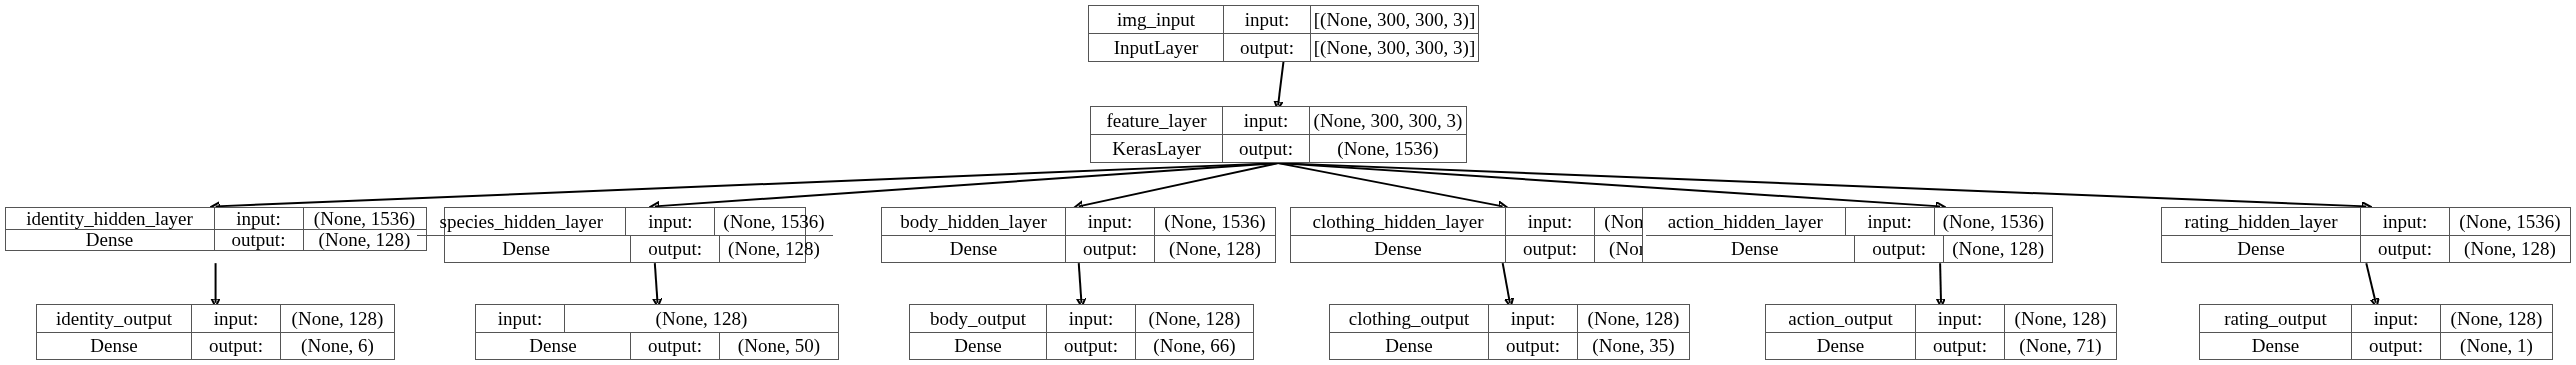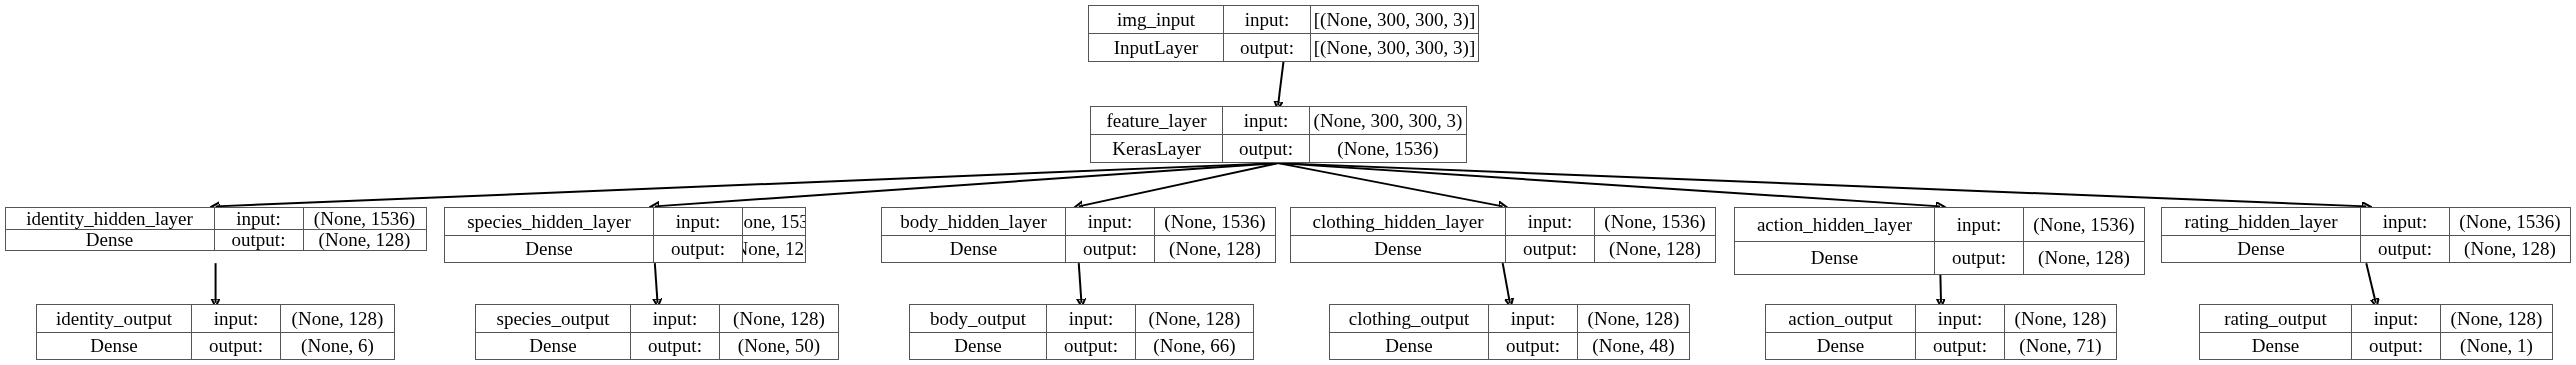--- a/index.html
+++ b/index.html
@@ -122,21 +122,21 @@
           <div class="cell name" style="width: 209px;">identity_hidden_layer</div>
           <div class="cell io" style="width: 89px;">input:</div>
           <div class="cell shape">(None, 1536)</div>
         </div>
         <div class="node-row bottom">
           <div class="cell name" style="width: 209px;">Dense</div>
           <div class="cell io" style="width: 89px;">output:</div>
           <div class="cell shape">(None, 128)</div>
         </div>
       </div>
-      <div class="node" style="left: 444px; top: 207px; width: 362px; height: 56px;">
+      <div class="node" style="left: 444px; top: 207px; width: 362px; height: 56px; align-items: center;">
         <div class="node-row top">
           <div class="cell name" style="width: 209px;">species_hidden_layer</div>
           <div class="cell io" style="width: 89px;">input:</div>
           <div class="cell shape">(None, 1536)</div>
         </div>
         <div class="node-row bottom">
           <div class="cell name" style="width: 209px;">Dense</div>
           <div class="cell io" style="width: 89px;">output:</div>
           <div class="cell shape">(None, 128)</div>
         </div>
@@ -158,21 +158,21 @@
           <div class="cell name" style="width: 215px;">clothing_hidden_layer</div>
           <div class="cell io" style="width: 89px;">input:</div>
           <div class="cell shape">(None, 1536)</div>
         </div>
         <div class="node-row bottom">
           <div class="cell name" style="width: 215px;">Dense</div>
           <div class="cell io" style="width: 89px;">output:</div>
           <div class="cell shape">(None, 128)</div>
         </div>
       </div>
-      <div class="node" style="left: 1734px; top: 207px; width: 411px; height: 68px;">
+      <div class="node" style="left: 1642px; top: 207px; width: 411px; height: 56px; align-items: flex-end;">
         <div class="node-row top">
           <div class="cell name" style="width: 200px;">action_hidden_layer</div>
           <div class="cell io" style="width: 89px;">input:</div>
           <div class="cell shape">(None, 1536)</div>
         </div>
         <div class="node-row bottom">
           <div class="cell name" style="width: 200px;">Dense</div>
           <div class="cell io" style="width: 89px;">output:</div>
           <div class="cell shape">(None, 128)</div>
         </div>
@@ -196,21 +196,20 @@
           <div class="cell shape">(None, 128)</div>
         </div>
         <div class="node-row bottom">
           <div class="cell name" style="width: 155px;">Dense</div>
           <div class="cell io" style="width: 89px;">output:</div>
           <div class="cell shape">(None, 6)</div>
         </div>
       </div>
       <div class="node" style="left: 475px; top: 304px; width: 364px; height: 56px;">
         <div class="node-row top">
-          <div class="cell name" style="width: 155px;">species_output</div>
           <div class="cell io" style="width: 89px;">input:</div>
           <div class="cell shape">(None, 128)</div>
         </div>
         <div class="node-row bottom">
           <div class="cell name" style="width: 155px;">Dense</div>
           <div class="cell io" style="width: 89px;">output:</div>
           <div class="cell shape">(None, 50)</div>
         </div>
       </div>
       <div class="node" style="left: 909px; top: 304px; width: 345px; height: 56px;">
@@ -227,21 +226,21 @@
       </div>
       <div class="node" style="left: 1329px; top: 304px; width: 361px; height: 56px;">
         <div class="node-row top">
           <div class="cell name" style="width: 159px;">clothing_output</div>
           <div class="cell io" style="width: 89px;">input:</div>
           <div class="cell shape">(None, 128)</div>
         </div>
         <div class="node-row bottom">
           <div class="cell name" style="width: 159px;">Dense</div>
           <div class="cell io" style="width: 89px;">output:</div>
-          <div class="cell shape">(None, 48)</div>
+          <div class="cell shape">(None, 35)</div>
         </div>
       </div>
       <div class="node" style="left: 1765px; top: 304px; width: 352px; height: 56px;">
         <div class="node-row top">
           <div class="cell name" style="width: 150px;">action_output</div>
           <div class="cell io" style="width: 89px;">input:</div>
           <div class="cell shape">(None, 128)</div>
         </div>
         <div class="node-row bottom">
           <div class="cell name" style="width: 150px;">Dense</div>

